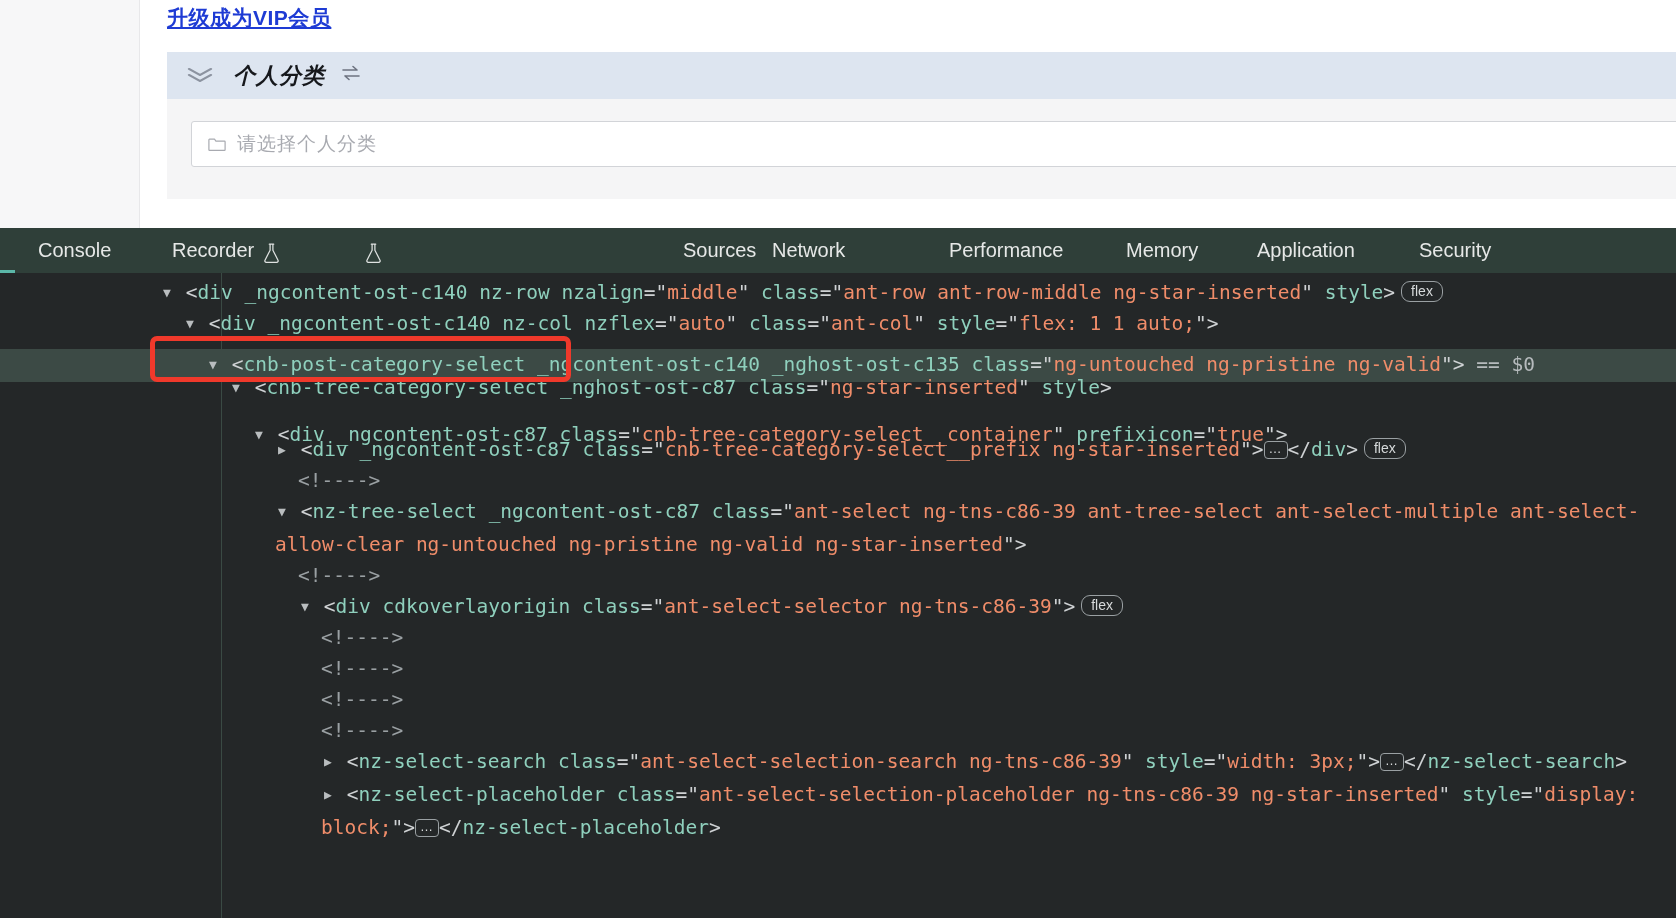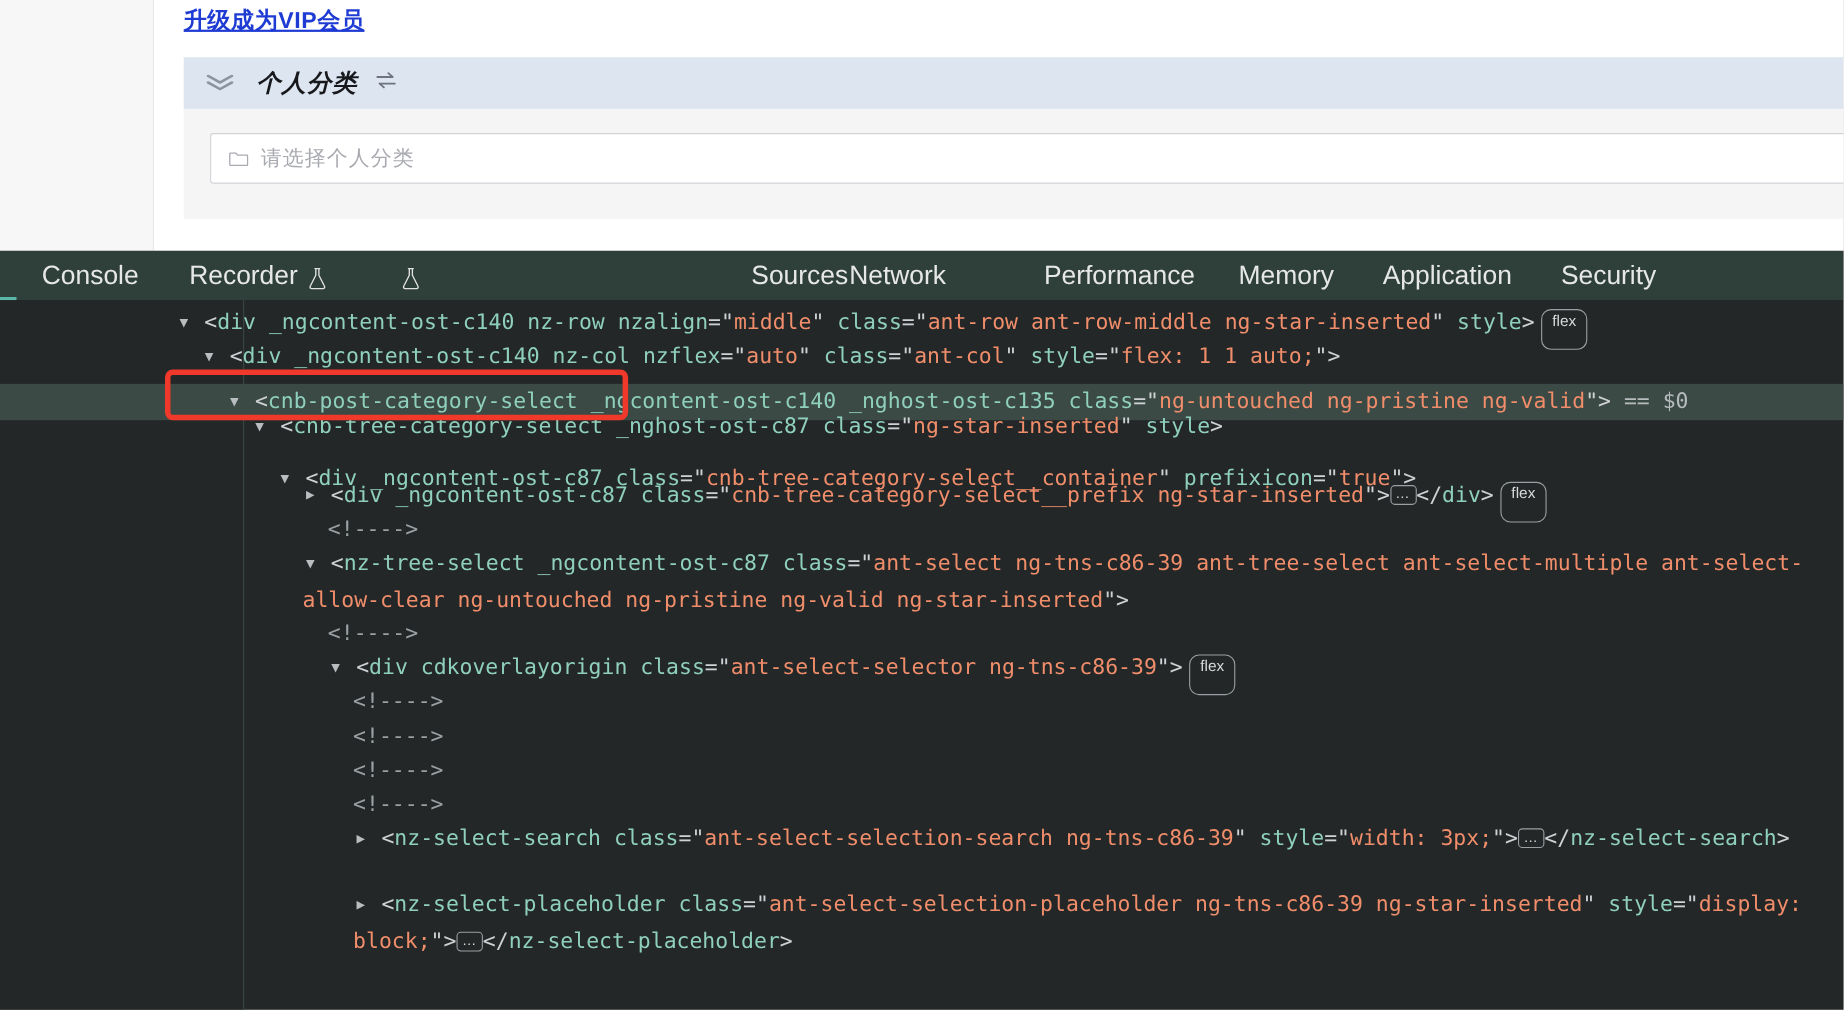--- a/index.html
+++ b/index.html
@@ -87,21 +87,21 @@
   }
   .dt-tabbar::after {
     content: ""; position: absolute; left: 0; bottom: 0; width: 15px; height: 3px;
     background: #5bb7a8;
   }
   .dt-tab {
     display: flex; align-items: center; gap: 9px;
     padding: 0 0;
     margin-right: 0;
     color: #e6e8e7;
-    font-size: 24px;
+    font-size: 20px;
     font-family: "Liberation Sans", "DejaVu Sans", sans-serif;
     white-space: nowrap;
     height: 45px;
   }
   .dt-tab .lbl { line-height: 45px; }
   .flask {
     display: inline-block; width: 17px; height: 20px; position: relative; top: 2px;
   }
   .flask svg { display: block; }
 
@@ -141,21 +141,21 @@
   .comment { color: #9aa0a3; }
   .eqdollar { color: #b6bbbd; }
 
   .badge {
     display: inline-block;
     border: 1px solid #9aa0a3;
     border-radius: 9px;
     color: #d7dadb;
     font-size: 14px;
     font-family: "Liberation Sans", "DejaVu Sans", sans-serif;
-    padding: 1px 9px 18px 9px;
+    padding: 1px 9px 2px 9px;
     line-height: 16px;
     position: relative; top: -3px;
     margin-left: 6px;
   }
   .ellipsis {
     display: inline-block;
     border: 1px solid #9aa0a3;
     border-radius: 4px;
     color: #d7dadb;
     font-size: 13px;
@@ -300,21 +300,21 @@
           </div>
           <div class="row" style="position: absolute; left: 0px; top: 411px; width: 1676px; height: 31px;">
             <div style="padding-left: 321px; white-space: nowrap; line-height: 31px; text-indent: 0px;"><span class="comment">&lt;!----&gt;</span></div>
           </div>
           <div class="row" style="position: absolute; left: 0px; top: 442px; width: 1676px; height: 31px;">
             <div style="padding-left: 321px; white-space: nowrap; line-height: 31px; text-indent: 0px;"><span class="comment">&lt;!----&gt;</span></div>
           </div>
           <div class="row" style="position: absolute; left: 0px; top: 473px; width: 1676px; height: 33px;">
             <div style="padding-left: 321px; white-space: normal; line-height: 31px; text-indent: 0px;"><span class="tw closed">▶</span> <span class="punct">&lt;</span><span class="tag">nz-select-search</span><span class="punct"> </span><span class="attr">class</span><span class="punct">="</span><span class="val">ant-select-selection-search ng-tns-c86-39</span><span class="punct">" </span><span class="attr">style</span><span class="punct">="</span><span class="val">width: 3px;</span><span class="punct">"&gt;</span><span class="ellipsis">…</span><span class="punct">&lt;/</span><span class="tag">nz-select-search</span><span class="punct">&gt;</span></div>
           </div>
-          <div class="row" style="position: absolute; left: 0px; top: 506px; width: 1676px; height: 64px; margin-top: 27px;">
+          <div class="row" style="position: absolute; left: 0px; top: 506px; width: 1676px; height: 64px;">
             <div style="padding-left: 321px; white-space: normal; line-height: 31px; text-indent: 0px;"><span class="tw closed">▶</span> <span class="punct">&lt;</span><span class="tag">nz-select-placeholder</span><span class="punct"> </span><span class="attr">class</span><span class="punct">="</span><span class="val">ant-select-selection-placeholder ng-tns-c86-39 ng-star-inserted</span><span class="punct">" </span><span class="attr">style</span><span class="punct">="</span><span class="val">display: block;</span><span class="punct">"&gt;</span><span class="ellipsis">…</span><span class="punct">&lt;/</span><span class="tag">nz-select-placeholder</span><span class="punct">&gt;</span></div>
           </div>
         </div>
     </div>
 
   </div>
 
   <div class="redbox"></div>
 
 </div>

